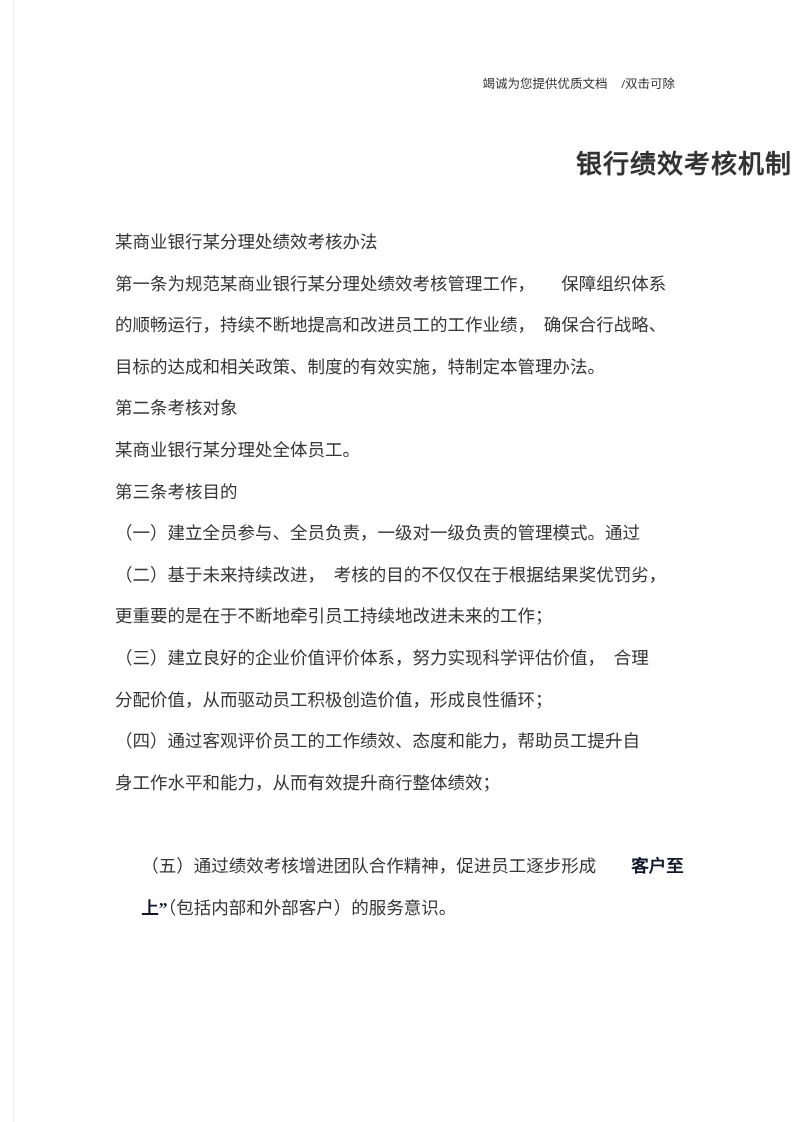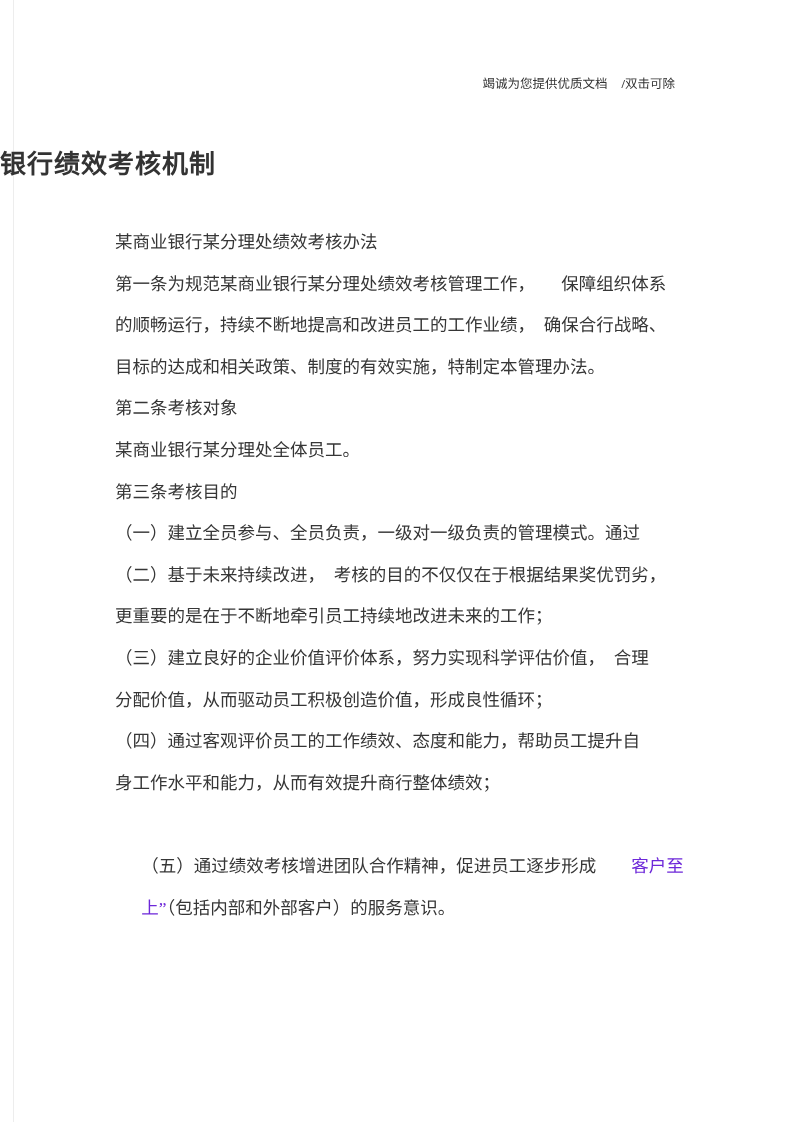--- a/index.html
+++ b/index.html
@@ -36,43 +36,43 @@
   }
   .doc-header .sep {
     font-weight: 700;
     padding-left: 14px;
   }
   .doc-title {
     position: absolute;
     top: 126px;
     left: 0;
     width: 100%;
-    text-align: left;
+    text-align: right;
     font-size: 26px;
     line-height: 44px;
     color: #333333;
     letter-spacing: 1px;
   }
   .doc-body {
     position: absolute;
     top: 222px;
     left: 115px;
     width: 566px;
     font-size: 17.5px;
     color: #363636;
   }
   .line {
     height: 41.6px;
     line-height: 41.6px;
     white-space: pre;
     overflow: visible;
   }
   .bold {
-    font-weight: 400;
-    color: #6d28d9;
+    font-weight: 700;
+    color: #0f172a;
   }
 </style>
 </head>
 <body>
 
 <div class="page">
 
   <div class="edge-line"></div>
 
   <div class="doc-header">

